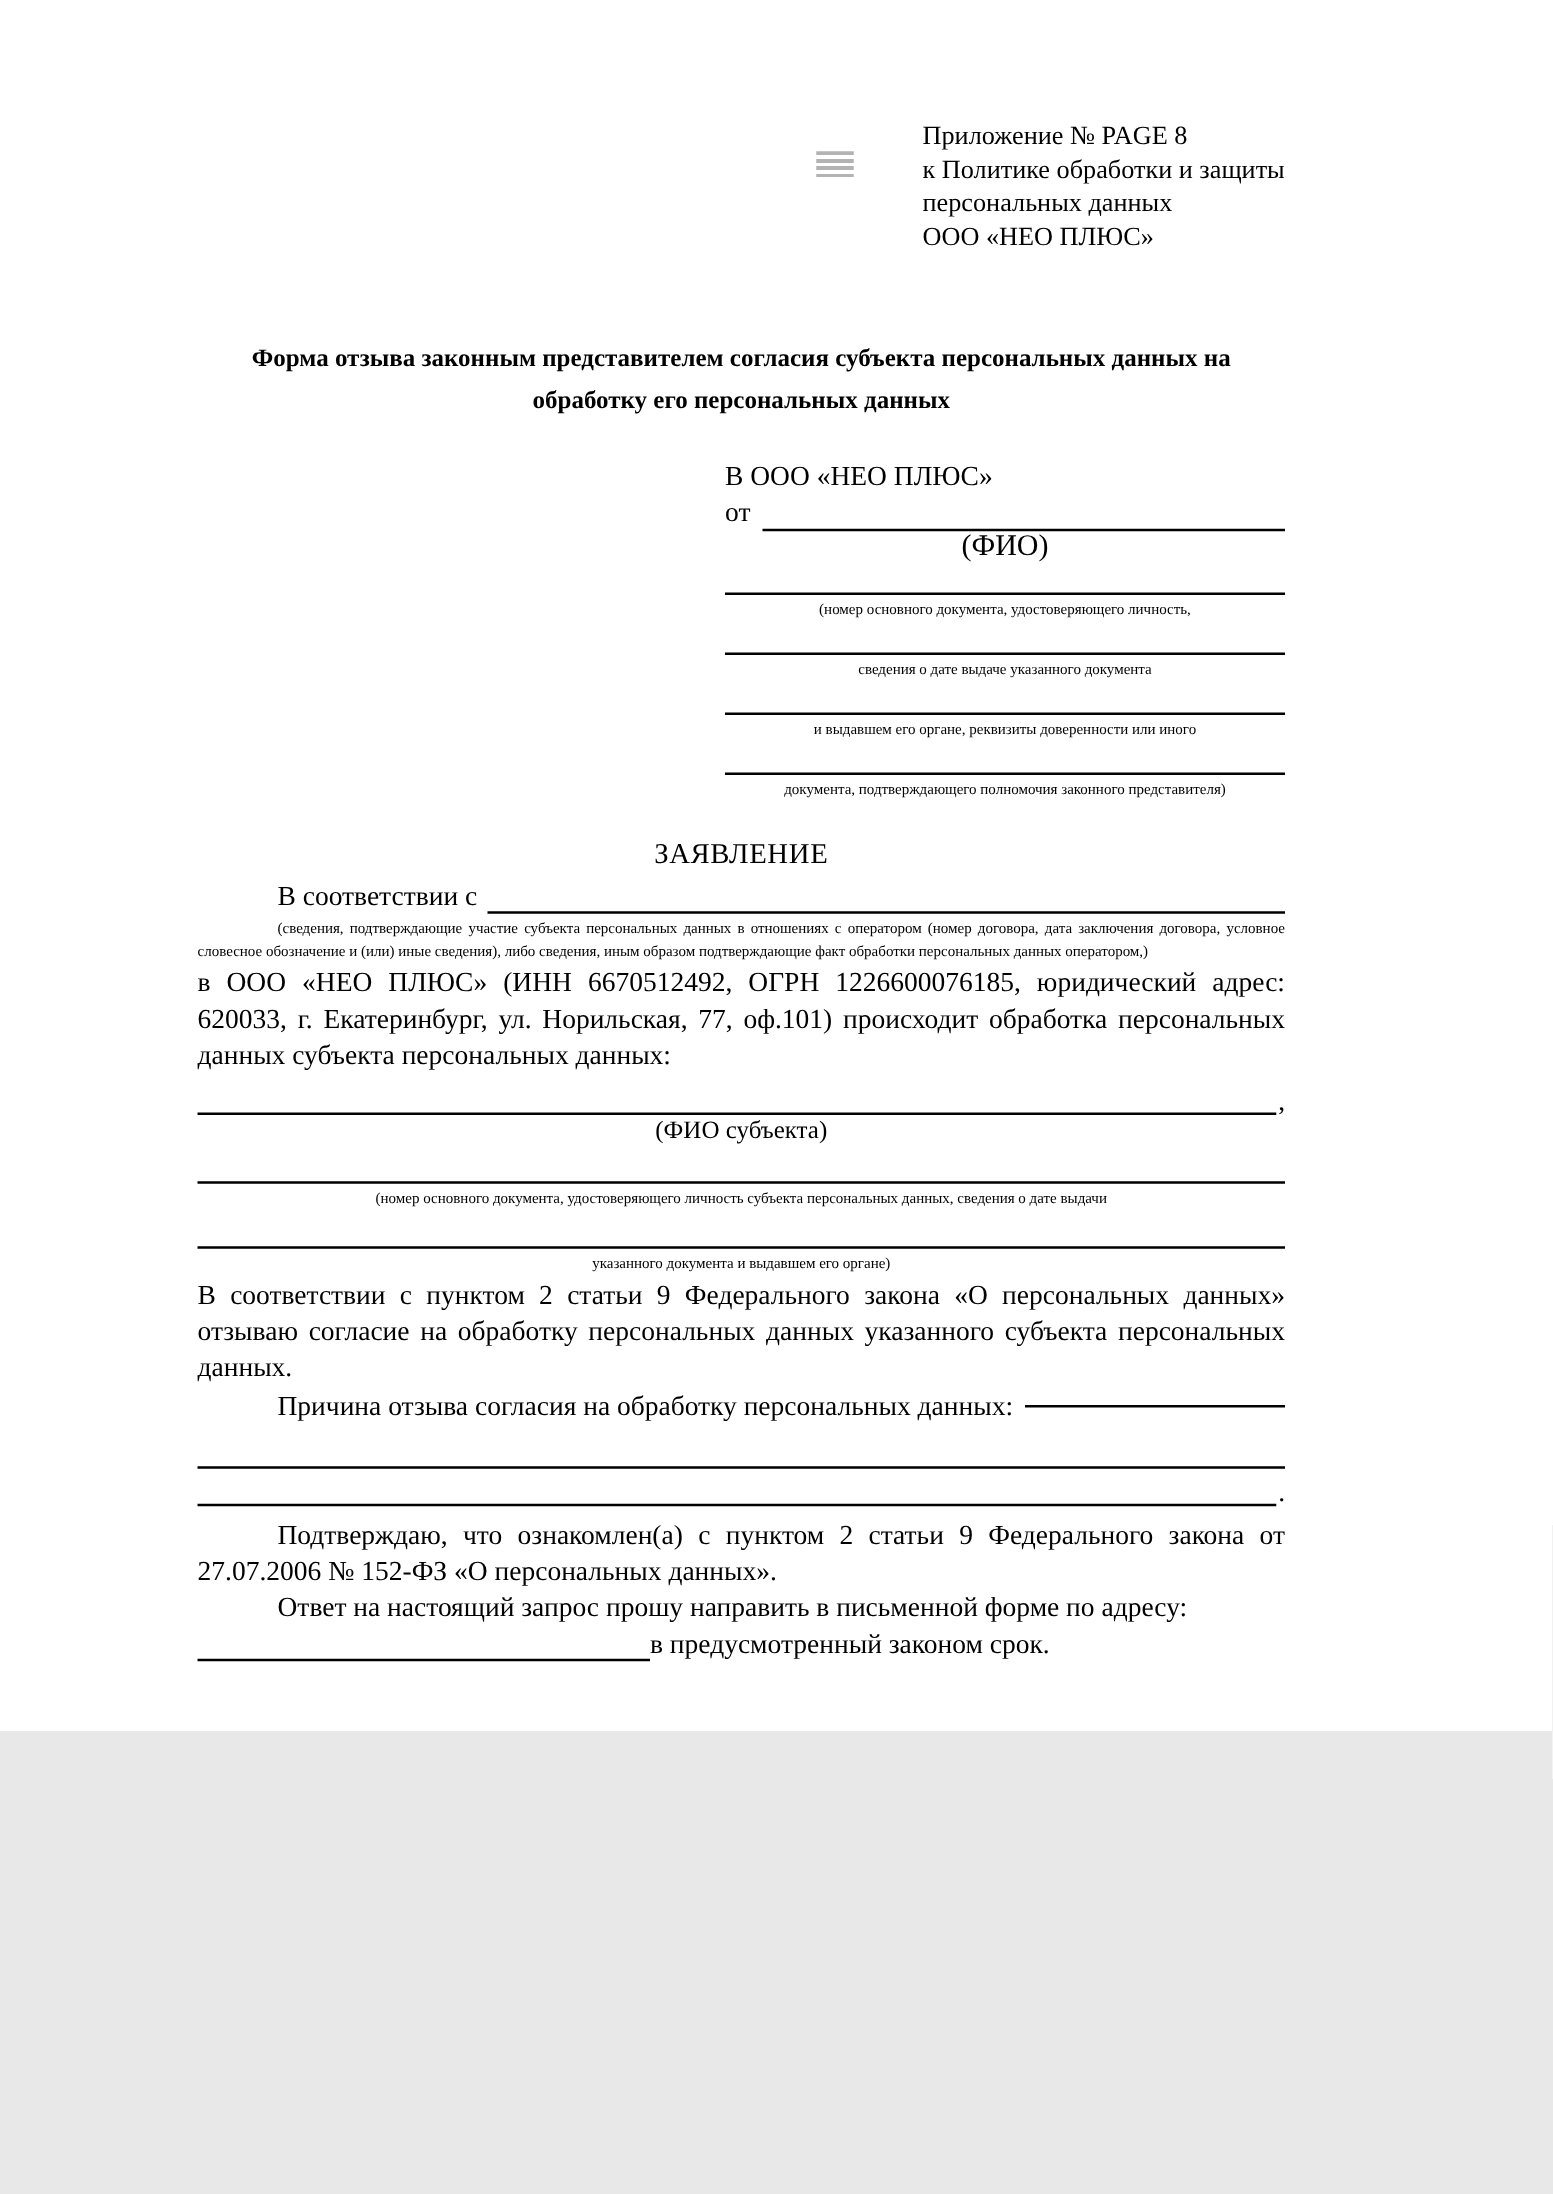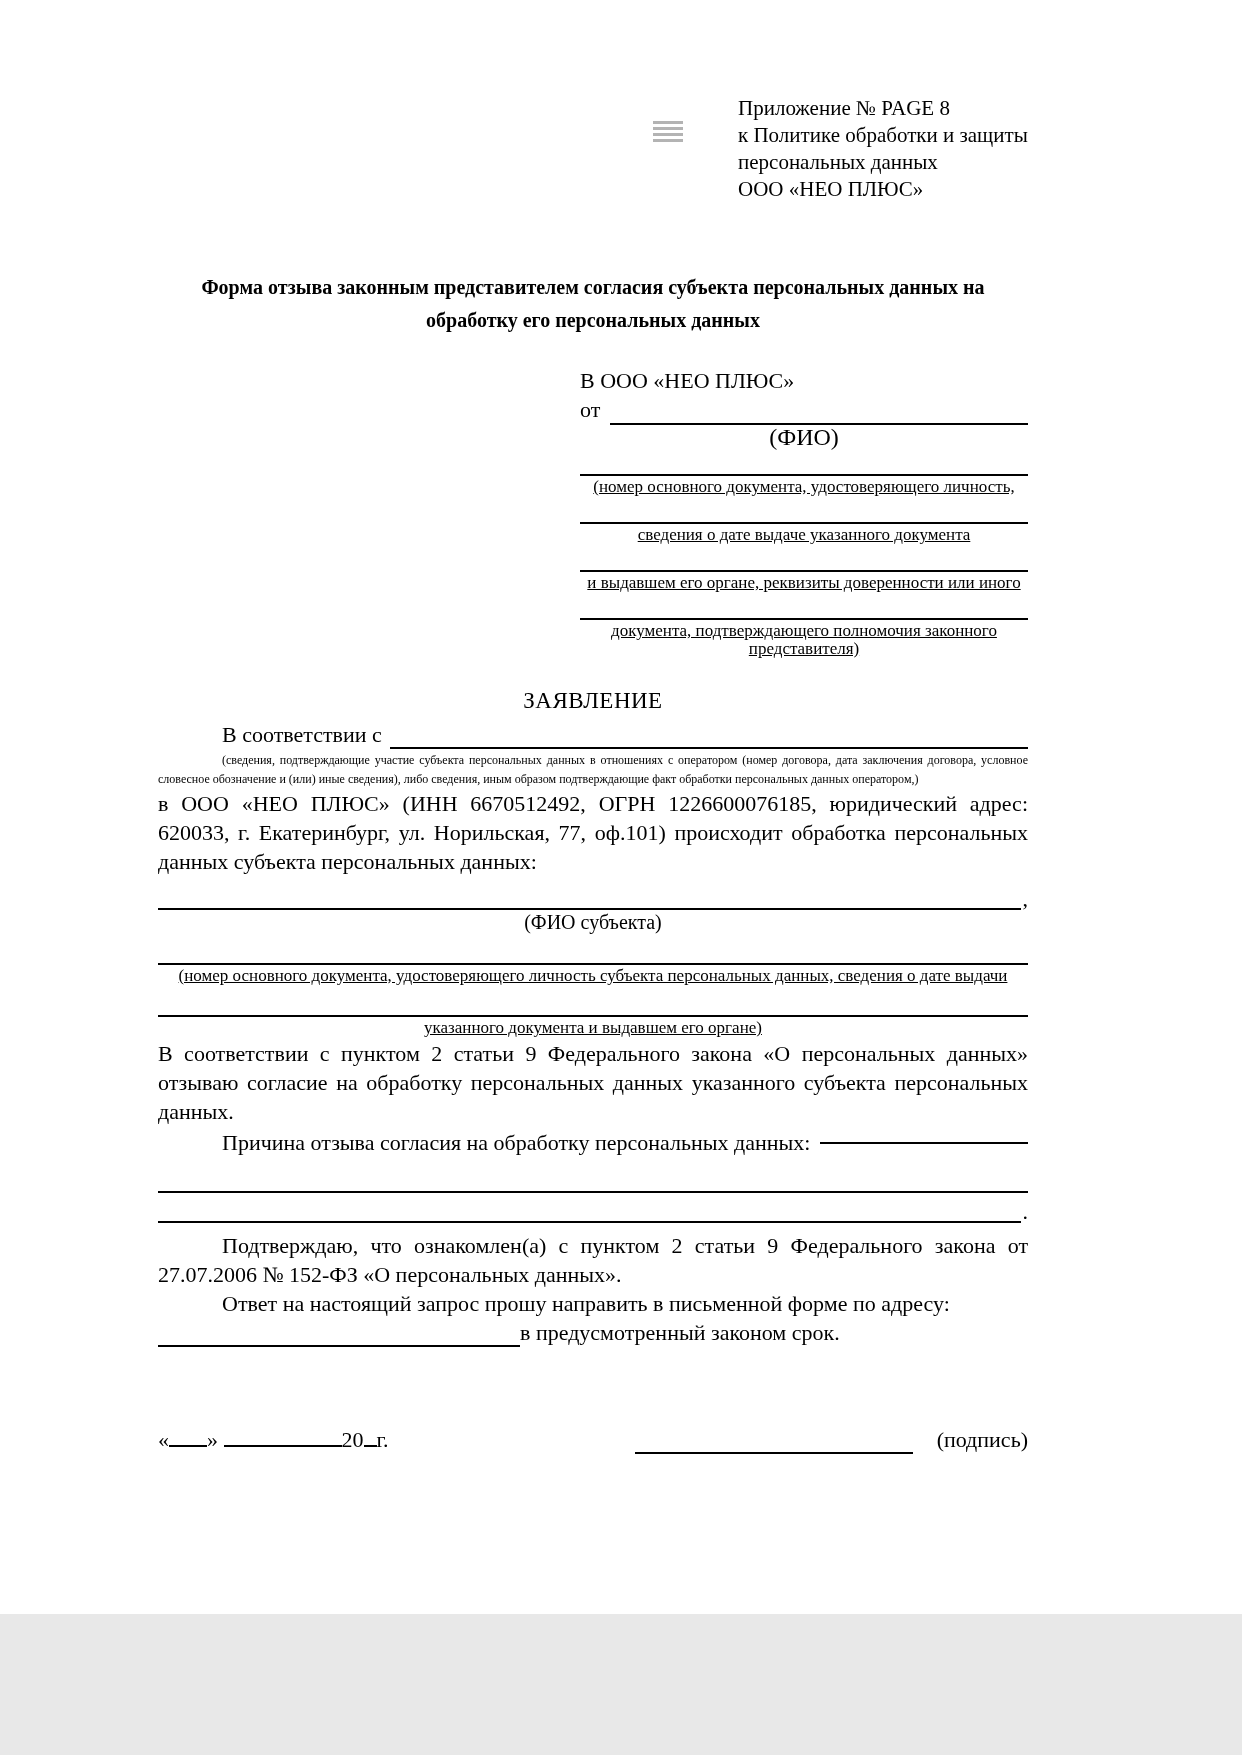--- a/index.html
+++ b/index.html
@@ -1,18 +1,18 @@
 <!DOCTYPE html>
 <html lang="ru"><head>
 <meta charset="utf-8">
 <style>
   html,body{margin:0;padding:0;background:#e8e8e8;}
   .page{
     position:relative;
-    width:1242px;height:1614px;
+    width:1242px;height:1385px;
     margin:0 auto;
     background:#ffffff;
     box-sizing:border-box;
     padding:95px 214px 0 158px;
     font-family:"Liberation Serif","DejaVu Serif",serif;
     color:#000;
     font-size:22px;
     line-height:29px;
   }
   
@@ -29,21 +29,21 @@
     font-size:20px;line-height:33px;font-weight:bold;
     text-align:center;max-width:880px;
   }
   
   .addr{margin-left:422px;margin-top:30px;width:448px;}
   .addr-to{line-height:28px;}
   .from-row{display:flex;align-items:flex-end;line-height:30px;}
   .from-row .lbl{white-space:nowrap;padding-right:10px;}
   .fill{border-bottom:2px solid #000;}
   .flex{flex:1 1 auto;}
-  .cap{font-size:17px;line-height:18px;text-align:center;margin:2px 0 2px 0;text-decoration:underline;}
+  .cap{font-size:12px;line-height:18px;text-align:center;margin:2px 0 2px 0;}
   .cap-fio{font-size:24px;line-height:22px;text-align:center;margin:1px 0 2px 0;}
   .blank-field{height:24px;border-bottom:2px solid #000;}
   
   .heading{margin-top:28px;text-align:center;font-size:23px;line-height:30px;letter-spacing:.5px;}
   .intro-row{display:flex;align-items:flex-end;margin-top:4px;}
   .intro-row .lbl{white-space:nowrap;margin-left:64px;padding-right:8px;}
   .note{margin:2px 0 0 0;font-size:12px;line-height:19px;text-align:justify;text-indent:64px;}
   .body{margin:0;}
   .just{text-align:justify;}
   .indent{text-indent:64px;}

